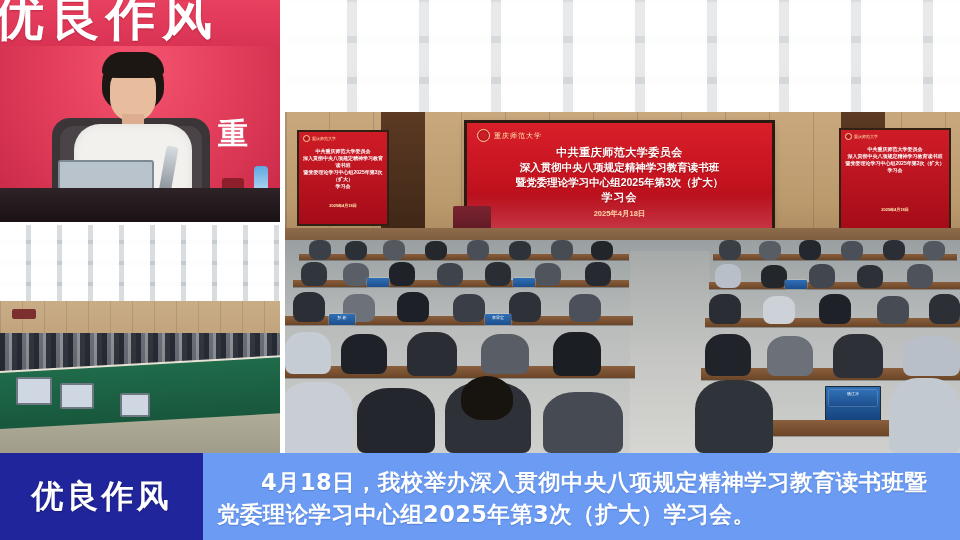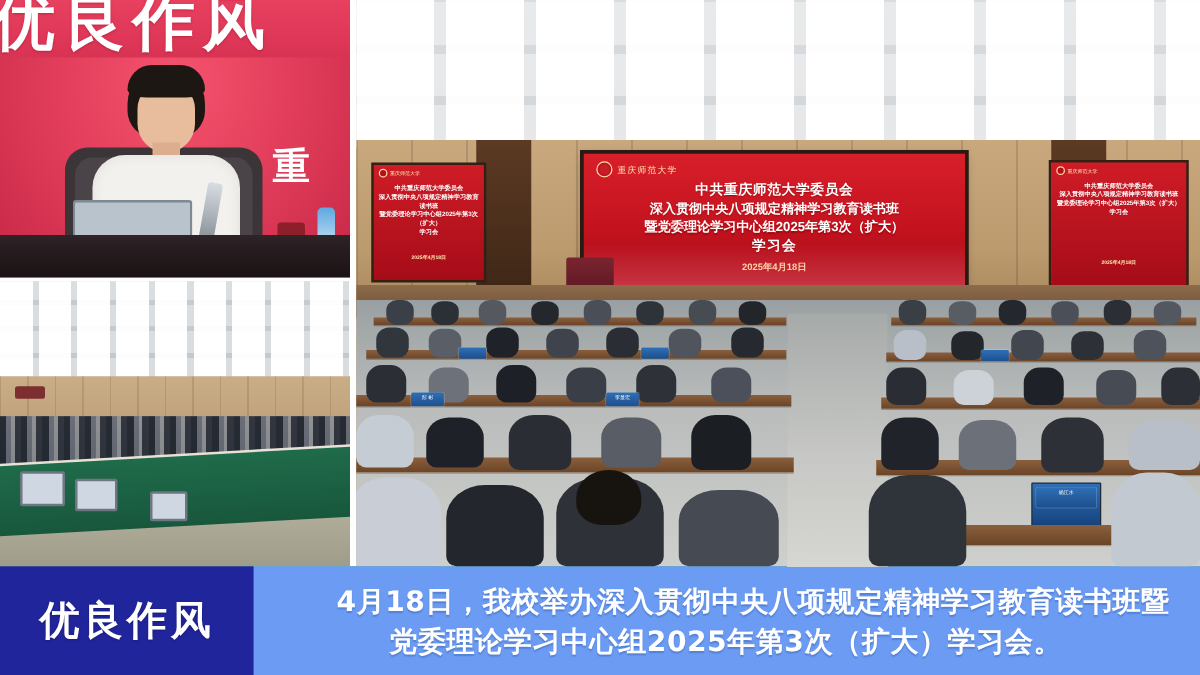--- a/index.html
+++ b/index.html
@@ -1,19 +1,19 @@
 <!DOCTYPE html>
 <html><head>
 <meta charset="utf-8">
 <style>
   * { margin:0; padding:0; box-sizing:border-box; }
   html,body { width:960px; height:540px; overflow:hidden; background:#ffffff;
               font-family:"Liberation Sans","DejaVu Sans",sans-serif; }
 
-  .page { position:relative; width:960px; height:540px; background:#22c55e; }
+  .page { position:relative; width:960px; height:540px; background:#eab308; }
 
   
   .collage { position:absolute; left:0; top:0; width:960px; height:453px; background:#fff; }
 
   .photo { position:absolute; overflow:hidden; }
 
   
   #photo-speaker { left:0; top:0; width:280px; height:222px; background:#c9304f; }
   .tl-backdrop {
     position:absolute; inset:0;
@@ -168,21 +168,21 @@
   .cap-badge { width:203px; height:100%; background:#21259b;
                display:flex; align-items:center; justify-content:center; }
   .cap-badge-text { color:#ffffff; font-weight:bold; font-size:32px; letter-spacing:3px;
                font-family:"DejaVu Sans","Liberation Sans",sans-serif;
                text-shadow:0 1px 2px rgba(0,0,0,.25); }
   .cap-body { flex:1; height:100%; background:#6b9bf2; padding:10px 16px 8px 14px;
               display:flex; align-items:center; }
   .cap-text { color:#ffffff; font-weight:bold; font-size:22.5px; line-height:32px;
               text-indent:44px; letter-spacing:.4px;
               font-family:"DejaVu Sans","Liberation Sans",sans-serif;
-              text-shadow:0 1px 1px rgba(20,50,120,.25);text-align:center; }
+              text-shadow:0 1px 1px rgba(20,50,120,.25); }
 </style>
 </head>
 <body>
 
 <div class="page">
 
   <div class="collage">
 
     <div class="photo" id="photo-speaker">
       <div class="tl-backdrop"></div>

